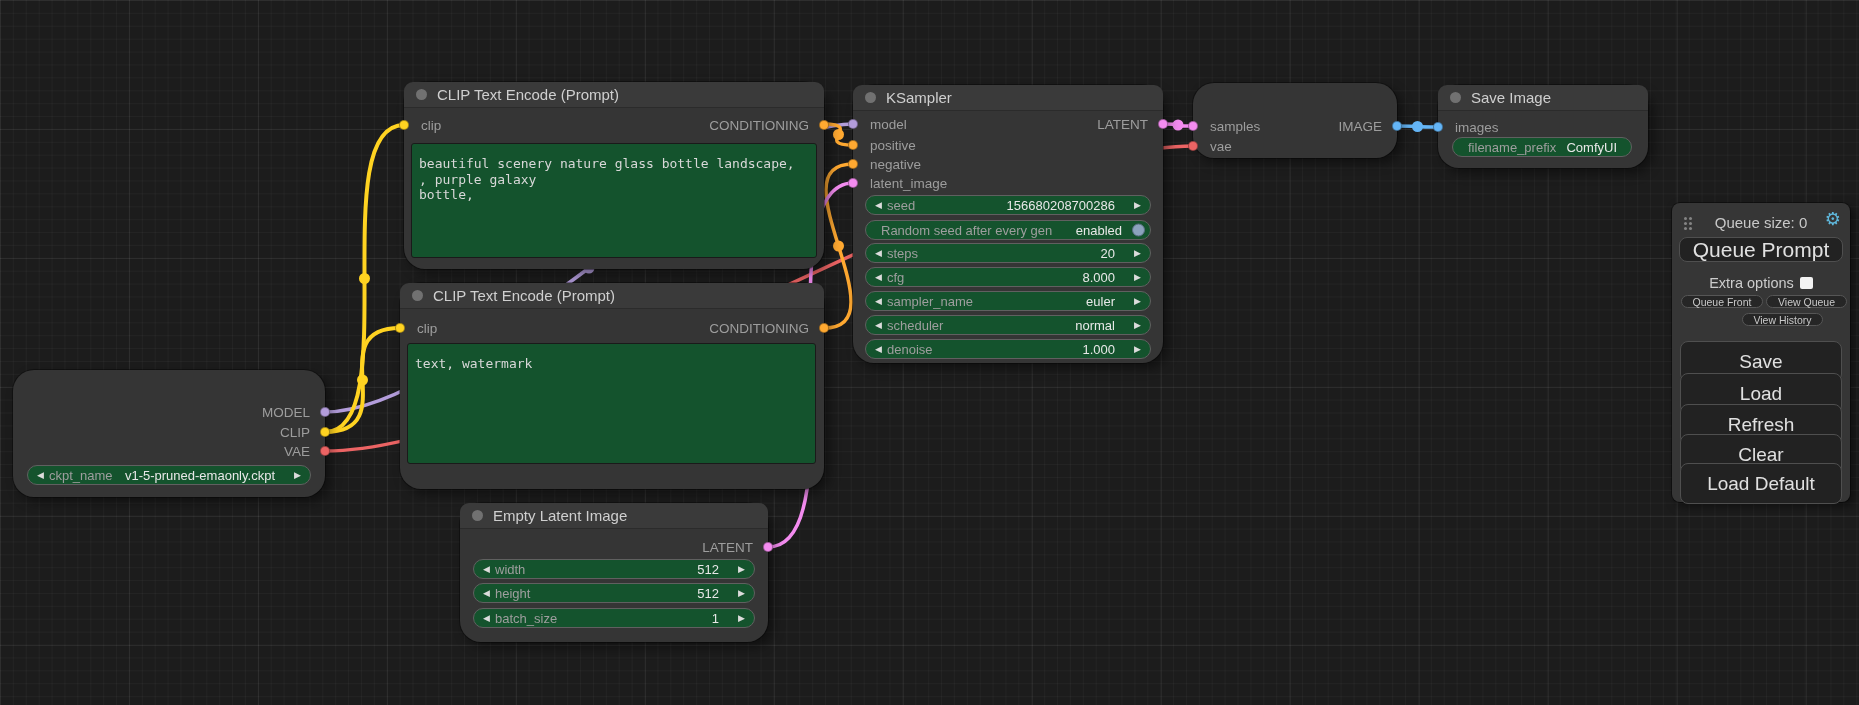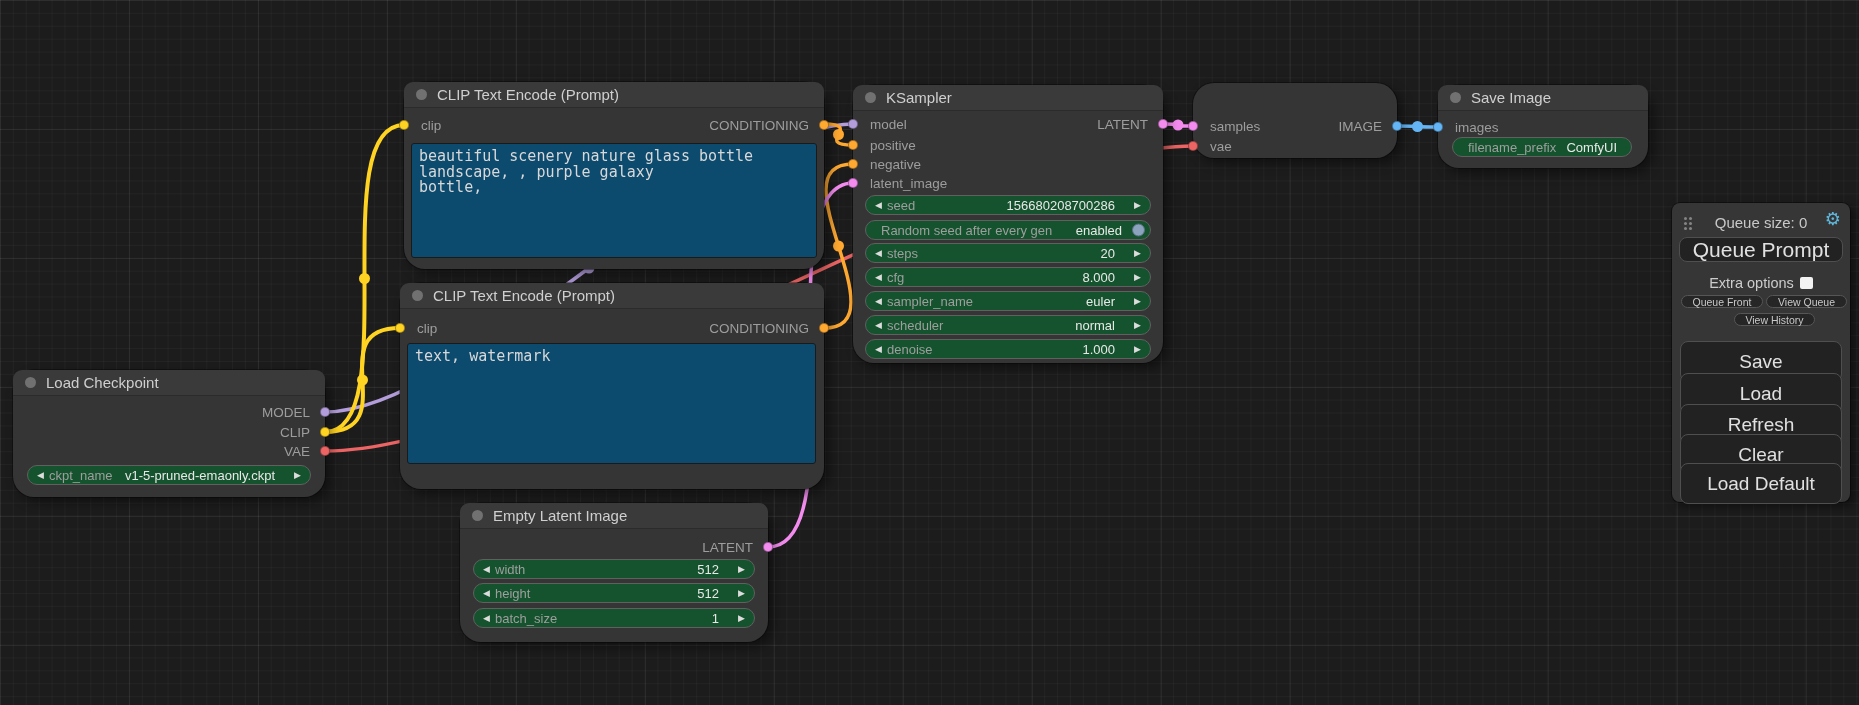--- a/index.html
+++ b/index.html
@@ -43,22 +43,22 @@
   .warr{position:absolute;top:50%;transform:translateY(-50%);font-size:9px;color:#dcdcdc;line-height:1;}
   .warr.l{left:9px;}
   .warr.r{right:9px;}
   .wlabel{position:absolute;left:21px;top:50%;transform:translateY(-50%);color:#9e9e9e;white-space:nowrap;}
   .wlabel.noarrow{left:15px;}
   .wvalue{position:absolute;right:35px;top:50%;transform:translateY(-50%);color:#e8e8e8;white-space:nowrap;}
   .wvalue.toggled{right:28px;}
   .wvalue.plain{right:14px;}
   .toggle-dot{position:absolute;right:5px;top:50%;transform:translateY(-50%);width:13px;height:13px;border-radius:50%;
               background:#8BA3BD;border:1px solid #5c6f85;}
-  .ta{position:absolute;background:#0c4a6e;border:1px solid #1a1a1a;border-radius:3px;color:#d8d8d8;
-      font-family:"DejaVu Sans Mono", monospace;font-size:15px;line-height:15.5px;padding:5px 7px;white-space:pre-wrap;}
+  .ta{position:absolute;background:#14532d;border:1px solid #1a1a1a;border-radius:3px;color:#d8d8d8;
+      font-family:"DejaVu Sans Mono", monospace;font-size:13px;line-height:15.5px;padding:12px 7px;white-space:pre-wrap;}
 
   
   .menu{position:absolute;left:1672px;top:203px;width:178px;height:299px;z-index:3;background:#363636;
         border-radius:8px;box-shadow:0 0 0 1px rgba(0,0,0,0.4), 4px 4px 10px rgba(0,0,0,0.5);color:#c8c8c8;}
   .drag-dots{position:absolute;left:12px;top:14px;width:3px;height:3px;border-radius:50%;background:#848484;
              box-shadow:5px 0 0 #848484,0 5px 0 #848484,5px 5px 0 #848484,0 10px 0 #848484,5px 10px 0 #848484;}
   .qsize{position:absolute;left:0;right:0;top:11px;text-align:center;font-size:15px;color:#c8c8c8;}
   .gear{position:absolute;right:9px;top:7px;font-size:18px;color:#5FB8DC;cursor:pointer;line-height:1;}
   .btn{position:absolute;background:#222222;border:1px solid #4f4f4f;border-radius:8px;color:#e0e0e0;
        display:flex;align-items:center;justify-content:center;white-space:nowrap;cursor:pointer;}
@@ -89,24 +89,20 @@
       <circle cx="838.5" cy="246" r="5.5" fill="#FFA931"></circle>
       <path d="M 768 547 C 859 547, 762 183, 853 183" stroke="#F48CF0" stroke-width="3.5" fill="none"></path>
       <circle cx="810.5" cy="365" r="5.5" fill="#F48CF0"></circle>
       <path d="M 1163 124 C 1193 124, 1163 126, 1193 126" stroke="#F48CF0" stroke-width="3.5" fill="none"></path>
       <circle cx="1178" cy="125" r="5.5" fill="#F48CF0"></circle>
       <path d="M 1397 126 C 1427 126, 1408 127, 1438 127" stroke="#64B5F6" stroke-width="3.5" fill="none"></path>
       <circle cx="1417.5" cy="126.5" r="5.5" fill="#64B5F6"></circle>
     </svg>
 
   <div class="node" style="left:13px;top:370px;width:312px;height:127px">
-    <div class="ntitle">
-      <span class="cdot"></span>
-      <span class="ttext">Load Checkpoint</span>
-    </div>
     <div class="slot out" style="top:33px">
       <span>MODEL</span>
       <span class="sdot c-model"></span>
     </div>
     <div class="slot out" style="top:53px">
       <span>CLIP</span>
       <span class="sdot c-clip"></span>
     </div>
     <div class="slot out" style="top:72px">
       <span>VAE</span>
@@ -287,21 +283,21 @@
 
     <div class="btn big" style="top:34px">Queue Prompt</div>
 
     <div class="extra-row">
       <span>Extra options</span>
       <span class="checkbox"></span>
     </div>
 
     <div class="btn small" style="left:9px;top:92px;width:82px">Queue Front</div>
     <div class="btn small" style="left:94px;top:92px;width:81px">View Queue</div>
-    <div class="btn small" style="left:62px;top:110px;width:81px">View History</div>
+    <div class="btn small" style="left:70px;top:110px;width:81px">View History</div>
 
     <div class="btn list" style="top:138px">Save</div>
     <div class="btn list" style="top:170px">Load</div>
     <div class="btn list" style="top:201px">Refresh</div>
     <div class="btn list" style="top:231px">Clear</div>
     <div class="btn list" style="top:260px">Load Default</div>
   </div>
 
 </div>
 

